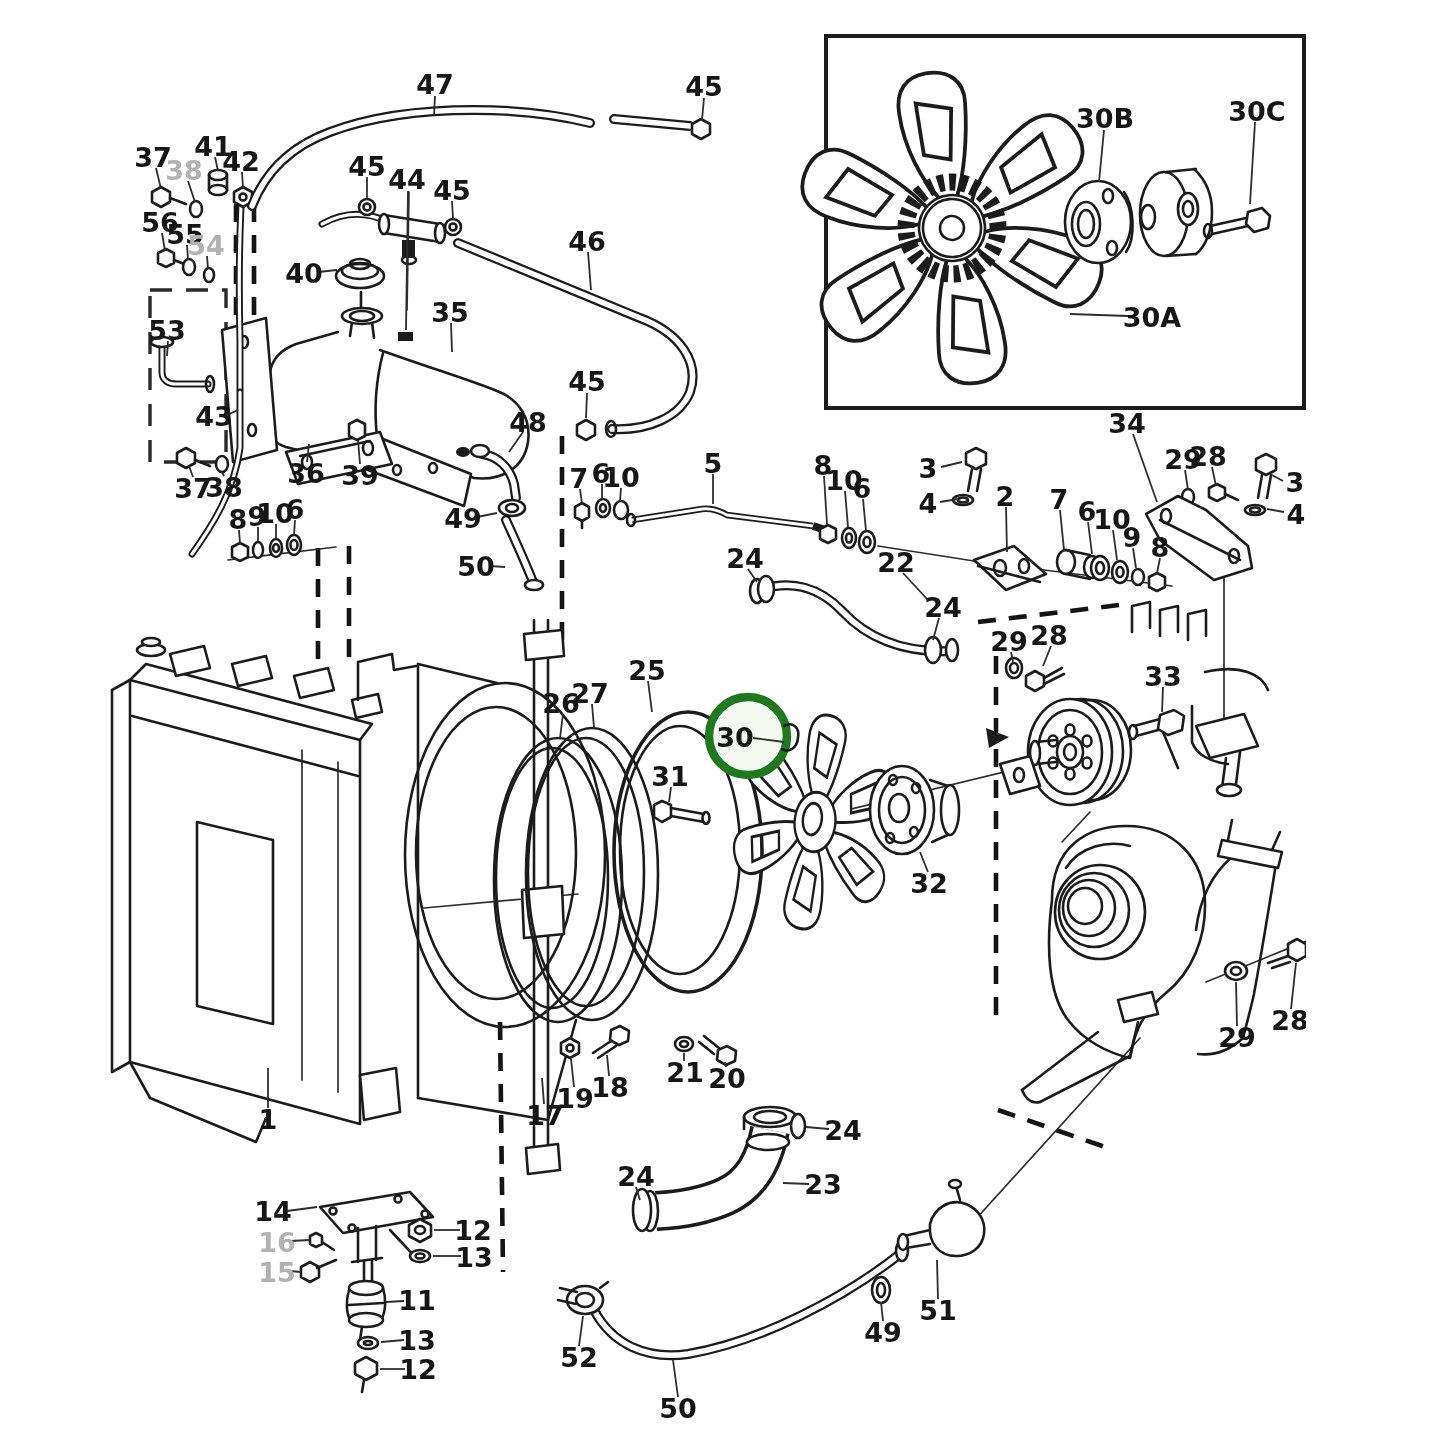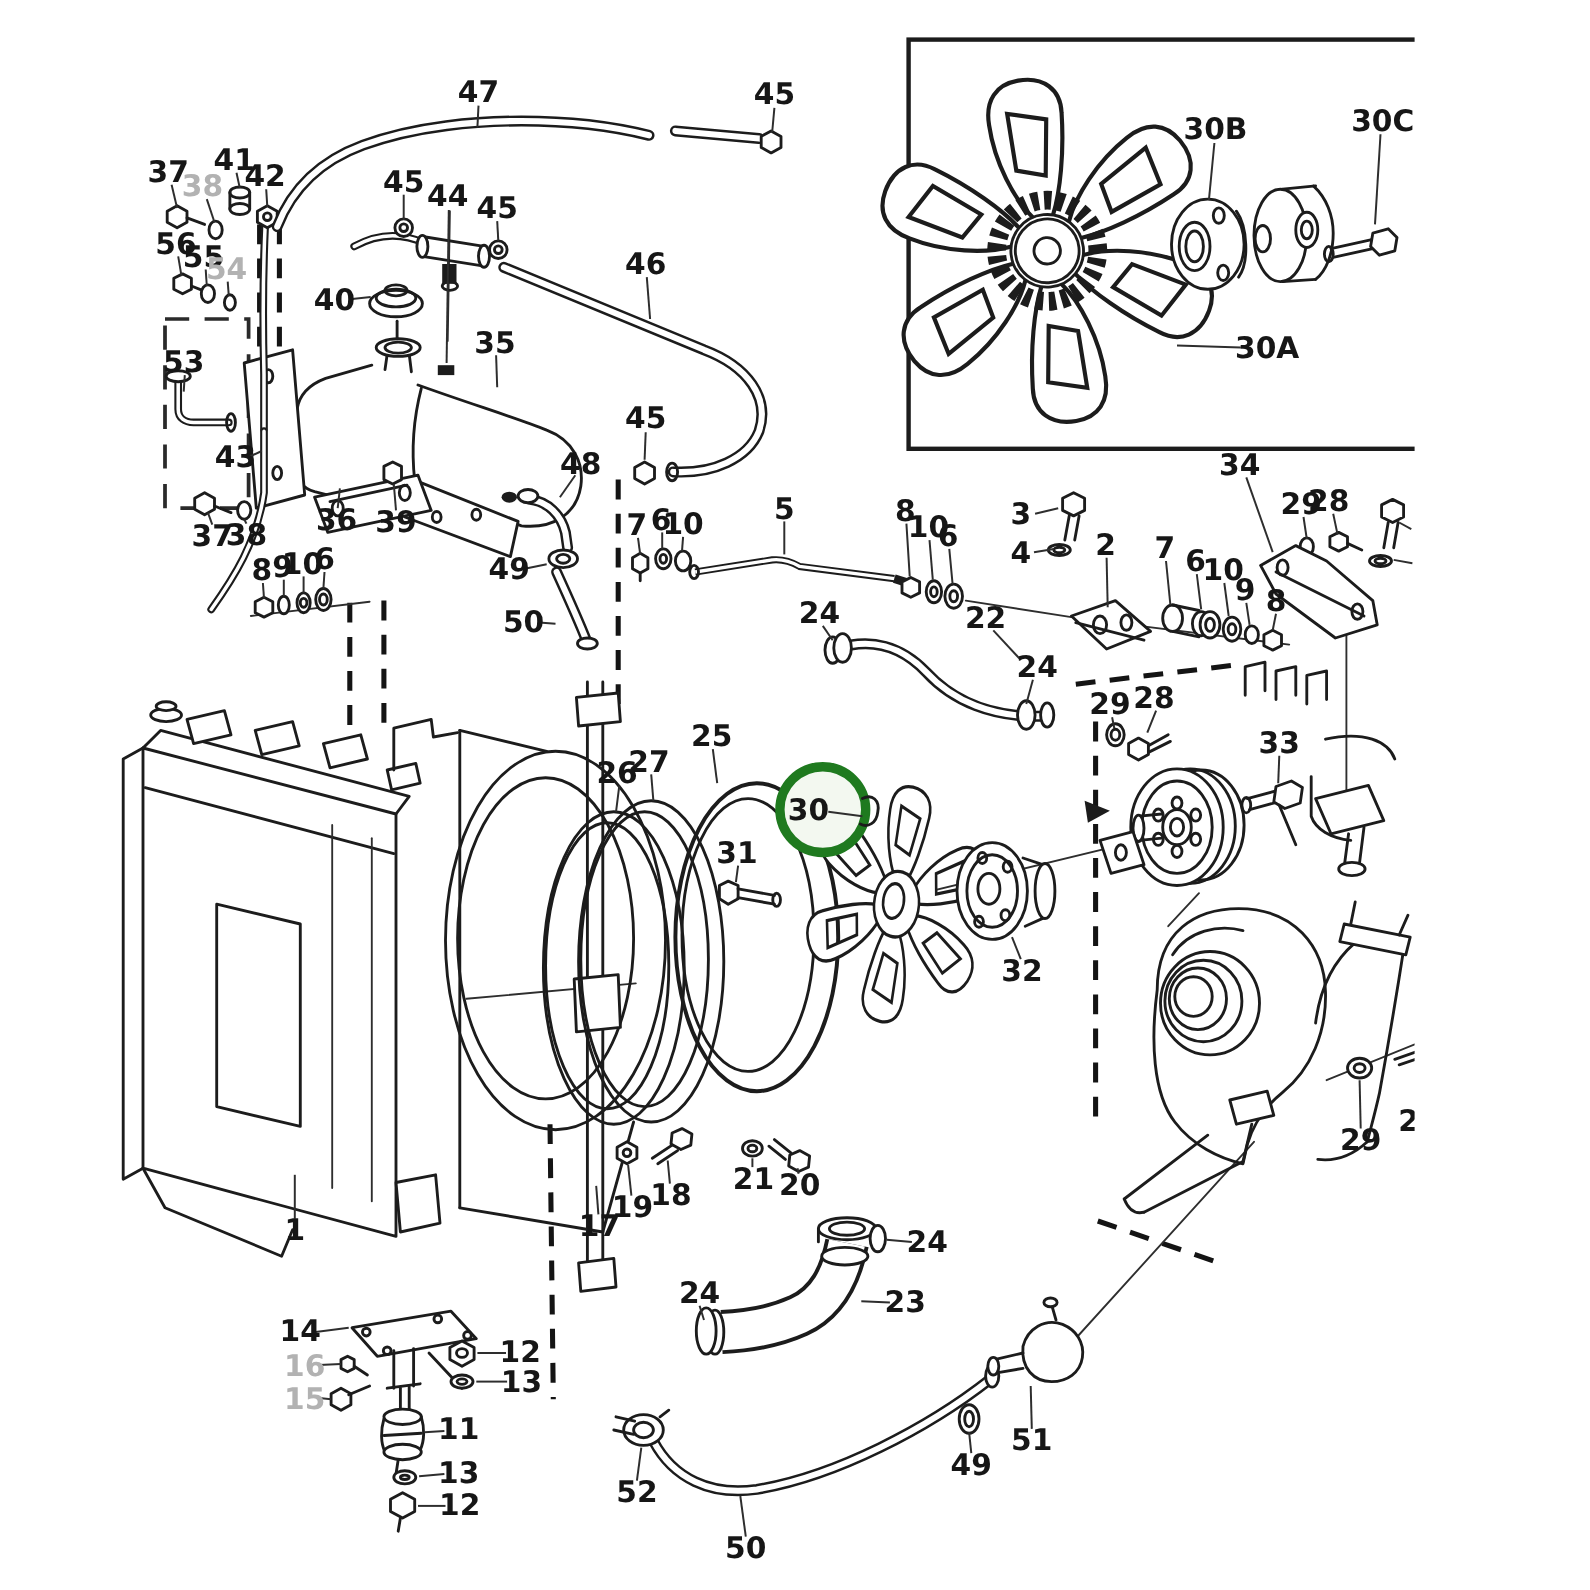--- a/index.html
+++ b/index.html
@@ -1,17 +1,17 @@
 <!DOCTYPE html>
 <html><head>
 <meta charset="utf-8">
 <style>
   html,body{margin:0;padding:0;background:#ffffff;}
   #stage{position:relative;width:1286px;height:1445px;background:#ffffff;overflow:hidden;
-         font-family:"DejaVu Sans",sans-serif;}
+         font-family:"DejaVu Sans",sans-serif;padding-left:20px;}
   svg{position:absolute;left:0;top:0;}
   .ln{stroke:#1c1c1c;fill:none;stroke-width:2.6;stroke-linecap:round;stroke-linejoin:round;}
   .thk{stroke-width:3.6;}
   .thin{stroke:#2e2e2e;fill:none;stroke-width:1.7;stroke-linecap:round;}
   .wh{fill:#ffffff;}
   .fillb{fill:#1c1c1c;stroke:none;}
   .hose{stroke:#1c1c1c;fill:none;stroke-width:10;stroke-linecap:round;}
   .hcore{stroke:#ffffff;fill:none;stroke-width:5.5;stroke-linecap:round;}
   .hose2{stroke:#1c1c1c;fill:none;stroke-width:7;stroke-linecap:round;}
   .hcore2{stroke:#ffffff;fill:none;stroke-width:3.2;stroke-linecap:round;}

